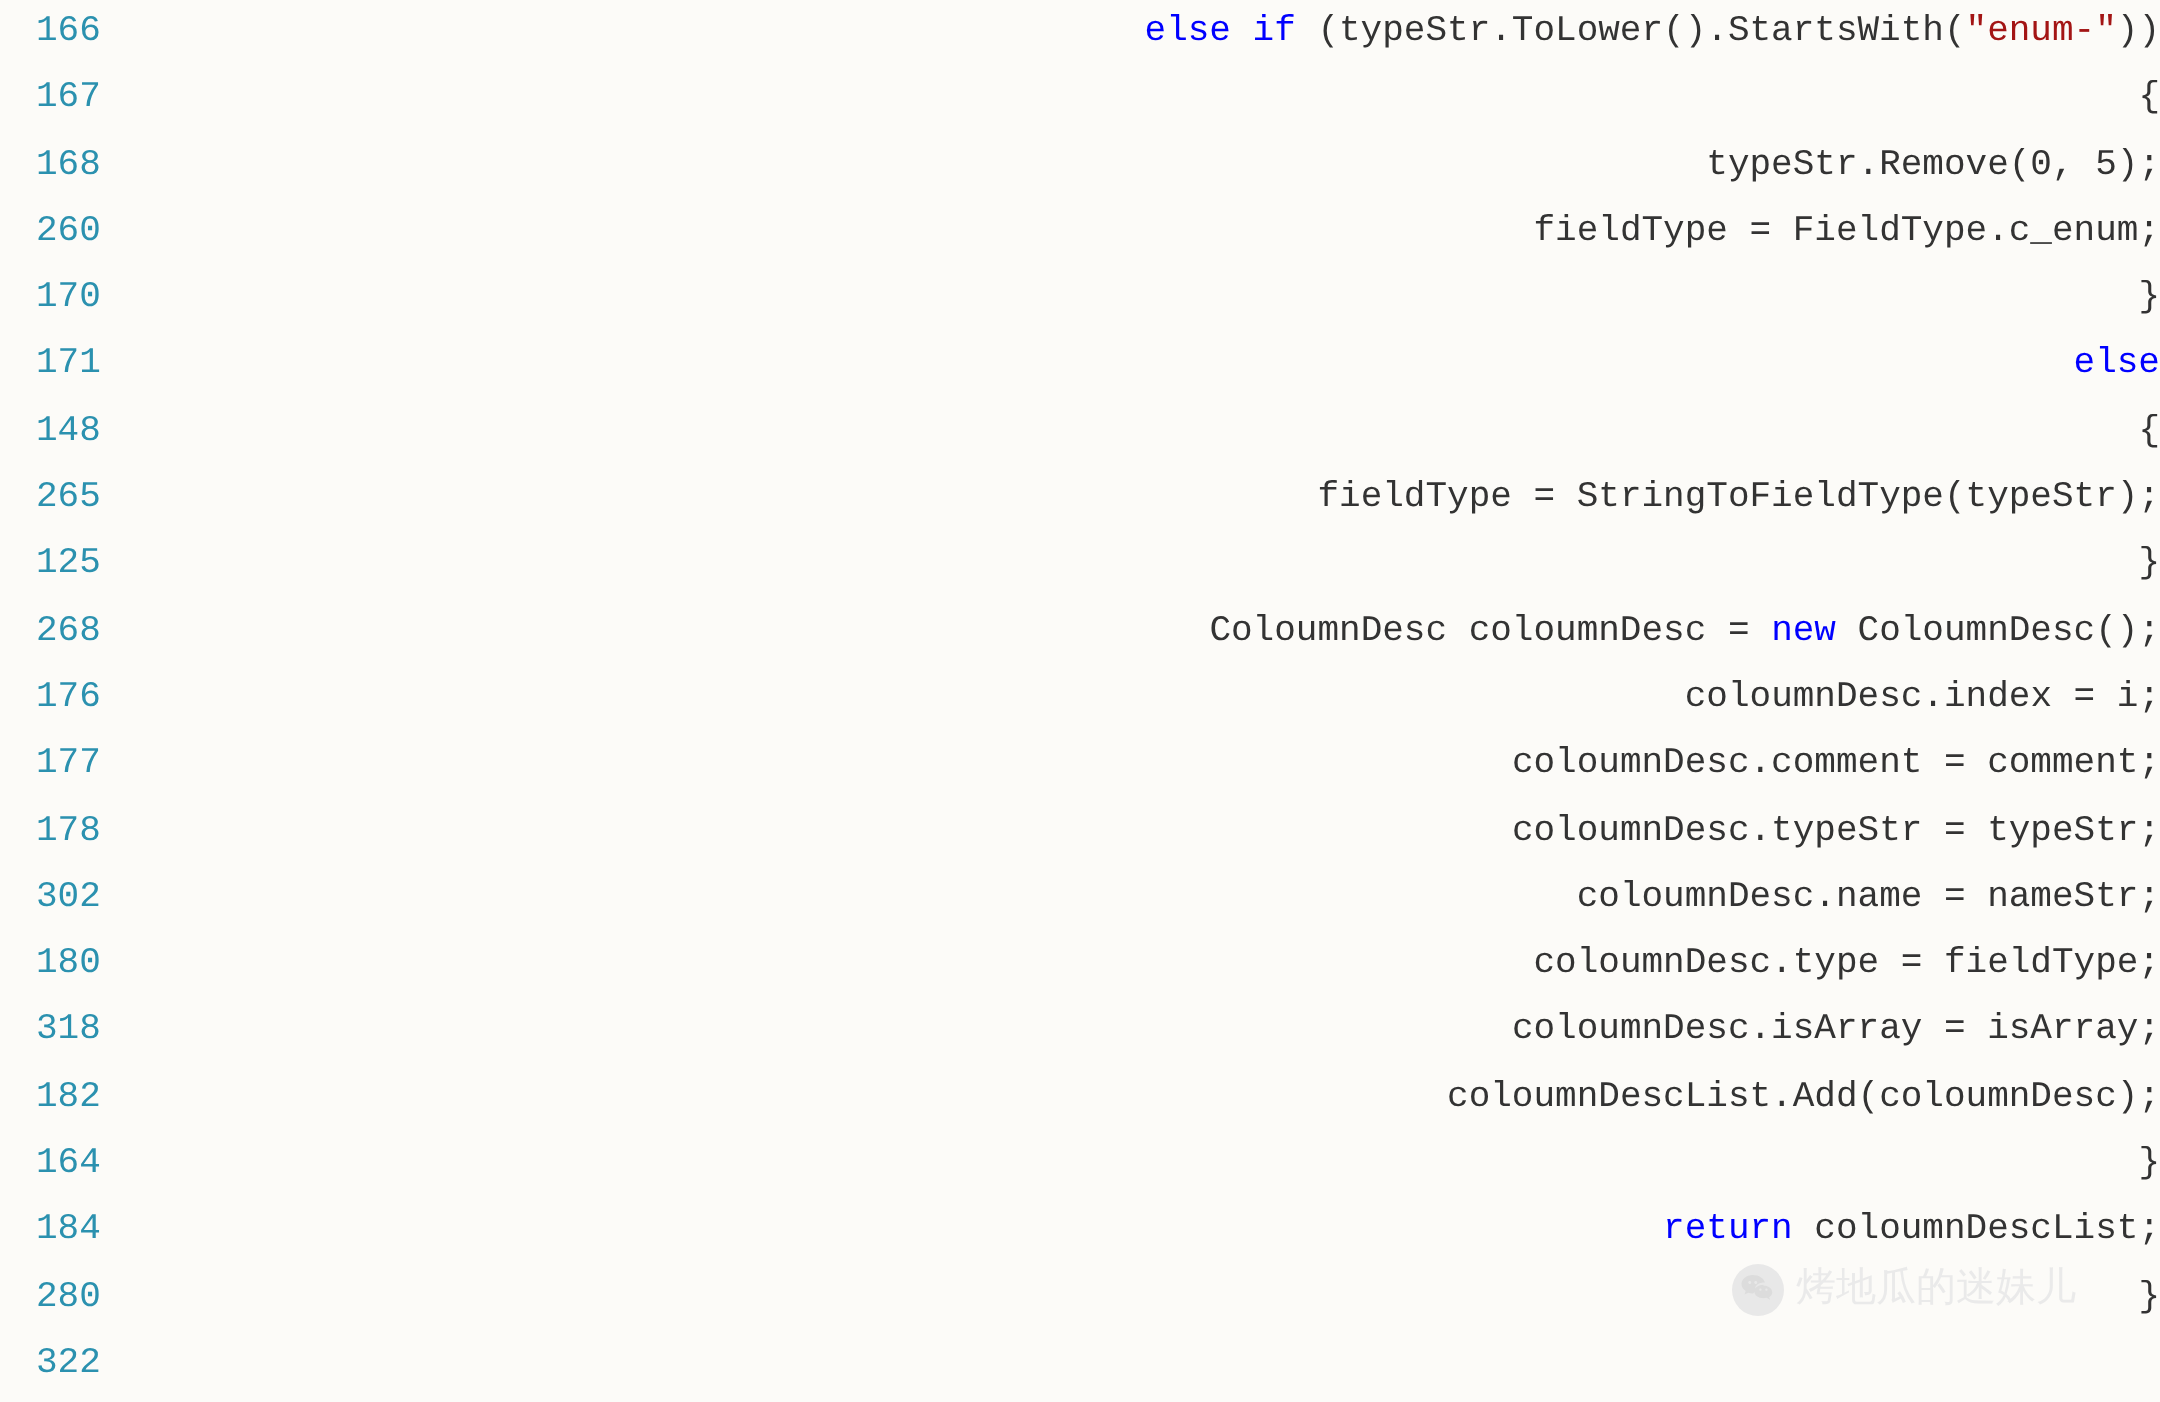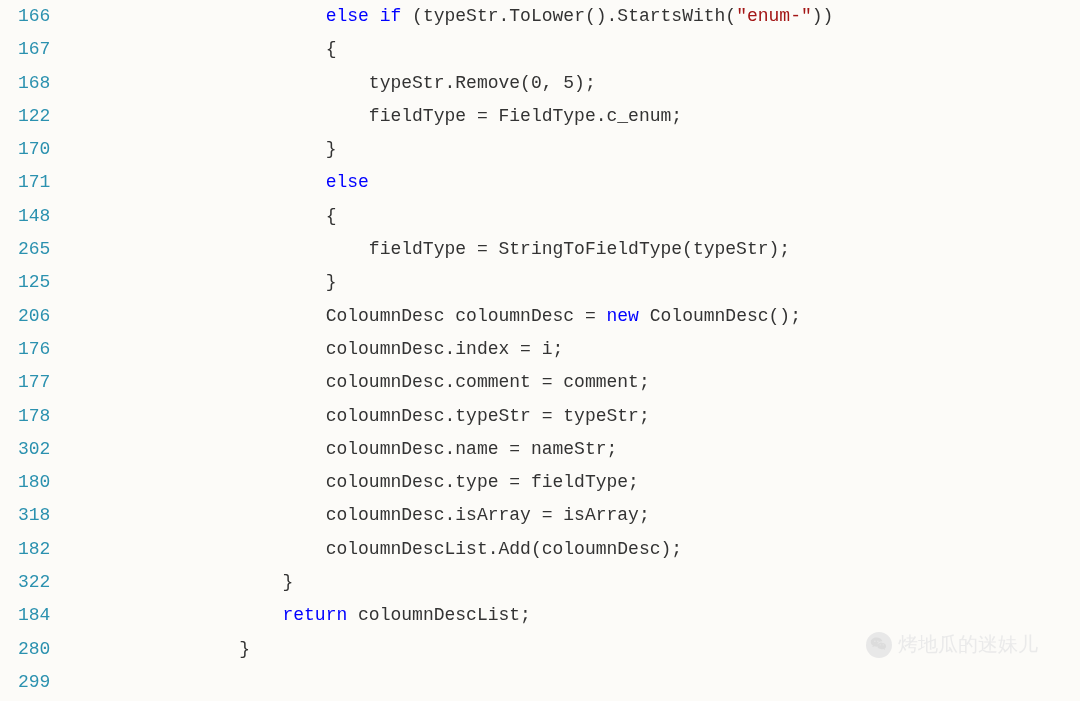--- a/index.html
+++ b/index.html
@@ -30,20 +30,21 @@
     .line-numbers div {
       padding-left: 18px;
     }
     .code-content {
       white-space: pre;
       padding-left: 8px;
       flex: 1;
     }
     .code-line {
       display: block;
+      text-align: right;
     }
     .kw {
       color: #0000ff;
     }
     .str {
       color: #a31515;
     }
     .txt {
       color: #333;
     }
@@ -73,38 +74,38 @@
     }
   </style>
 </head>
 <body>
 
 <div class="code-container">
   <div class="line-numbers" id="line-numbers">
       <div>166</div>
       <div>167</div>
       <div>168</div>
-      <div>122</div>
+      <div>260</div>
       <div>170</div>
       <div>171</div>
       <div>148</div>
       <div>265</div>
       <div>125</div>
-      <div>206</div>
+      <div>268</div>
       <div>176</div>
       <div>177</div>
       <div>178</div>
       <div>302</div>
       <div>180</div>
       <div>318</div>
       <div>182</div>
-      <div>322</div>
+      <div>164</div>
       <div>184</div>
       <div>280</div>
-      <div>299</div>
+      <div>322</div>
     </div>
   <div class="code-content" id="code-content"><div class="code-line"><span>                        </span><span class="kw">else</span><span class="txt"> </span><span class="kw">if</span><span class="txt"> (typeStr.ToLower().StartsWith(</span><span class="str">"enum-"</span><span class="txt">))</span></div><div class="code-line"><span>                        </span><span class="txt">{</span></div><div class="code-line"><span>                            </span><span class="txt">typeStr.Remove(0, 5);</span></div><div class="code-line"><span>                            </span><span class="txt">fieldType = FieldType.c_enum;</span></div><div class="code-line"><span>                        </span><span class="txt">}</span></div><div class="code-line"><span>                        </span><span class="kw">else</span></div><div class="code-line"><span>                        </span><span class="txt">{</span></div><div class="code-line"><span>                            </span><span class="txt">fieldType = StringToFieldType(typeStr);</span></div><div class="code-line"><span>                        </span><span class="txt">}</span></div><div class="code-line"><span>                        </span><span class="txt">ColoumnDesc coloumnDesc = </span><span class="kw">new</span><span class="txt"> ColoumnDesc();</span></div><div class="code-line"><span>                        </span><span class="txt">coloumnDesc.index = i;</span></div><div class="code-line"><span>                        </span><span class="txt">coloumnDesc.comment = comment;</span></div><div class="code-line"><span>                        </span><span class="txt">coloumnDesc.typeStr = typeStr;</span></div><div class="code-line"><span>                        </span><span class="txt">coloumnDesc.name = nameStr;</span></div><div class="code-line"><span>                        </span><span class="txt">coloumnDesc.type = fieldType;</span></div><div class="code-line"><span>                        </span><span class="txt">coloumnDesc.isArray = isArray;</span></div><div class="code-line"><span>                        </span><span class="txt">coloumnDescList.Add(coloumnDesc);</span></div><div class="code-line"><span>                    </span><span class="txt">}</span></div><div class="code-line"><span>                    </span><span class="kw">return</span><span class="txt"> coloumnDescList;</span></div><div class="code-line"><span>                </span><span class="txt">}</span></div><div class="code-line">&nbsp;</div></div>
 </div>
 
 <div class="watermark">
   <span class="watermark-icon">
     <svg width="18" height="18" viewBox="0 0 24 24" fill="#dcdcdc">
       <path d="M8.5 2C4.36 2 1 4.69 1 8c0 1.89 1.08 3.56 2.78 4.66L3 15l2.5-1.25c.95.31 1.97.5 3 .5.17 0 .33 0 .5-.03C9.36 13.5 10 12.5 10 11.5c0-2.49 2.51-4.5 5.6-4.5.33 0 .65.03.97.07C15.92 4.14 12.57 2 8.5 2zm-2 4c.55 0 1 .45 1 1s-.45 1-1 1-1-.45-1-1 .45-1 1-1zm4 0c.55 0 1 .45 1 1s-.45 1-1 1-1-.45-1-1 .45-1 1-1zm5.1 2.5c-3.36 0-6.1 2.02-6.1 4.5s2.74 4.5 6.1 4.5c.76 0 1.49-.11 2.17-.3L20 18.5l-.55-1.65c1.28-.83 2.05-2.04 2.05-3.35 0-2.48-2.74-4.5-5.9-4.5zm-2 2.5c.41 0 .75.34.75.75s-.34.75-.75.75-.75-.34-.75-.75.34-.75.75-.75zm4 0c.41 0 .75.34.75.75s-.34.75-.75.75-.75-.34-.75-.75.34-.75.75-.75z"></path>
     </svg>
   </span>

